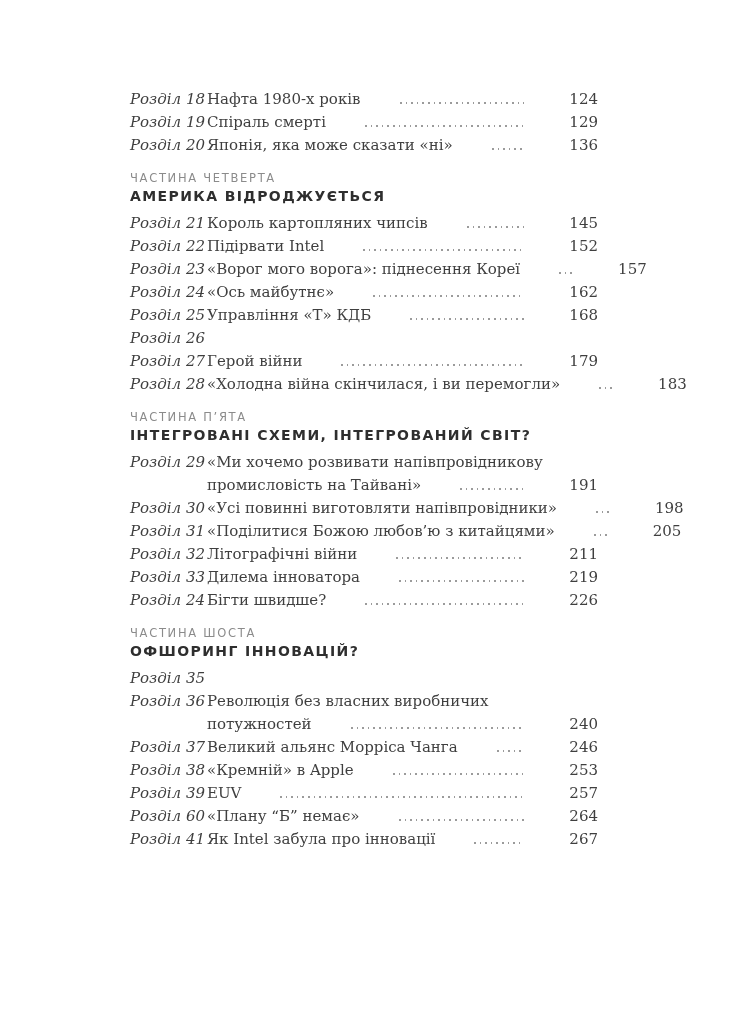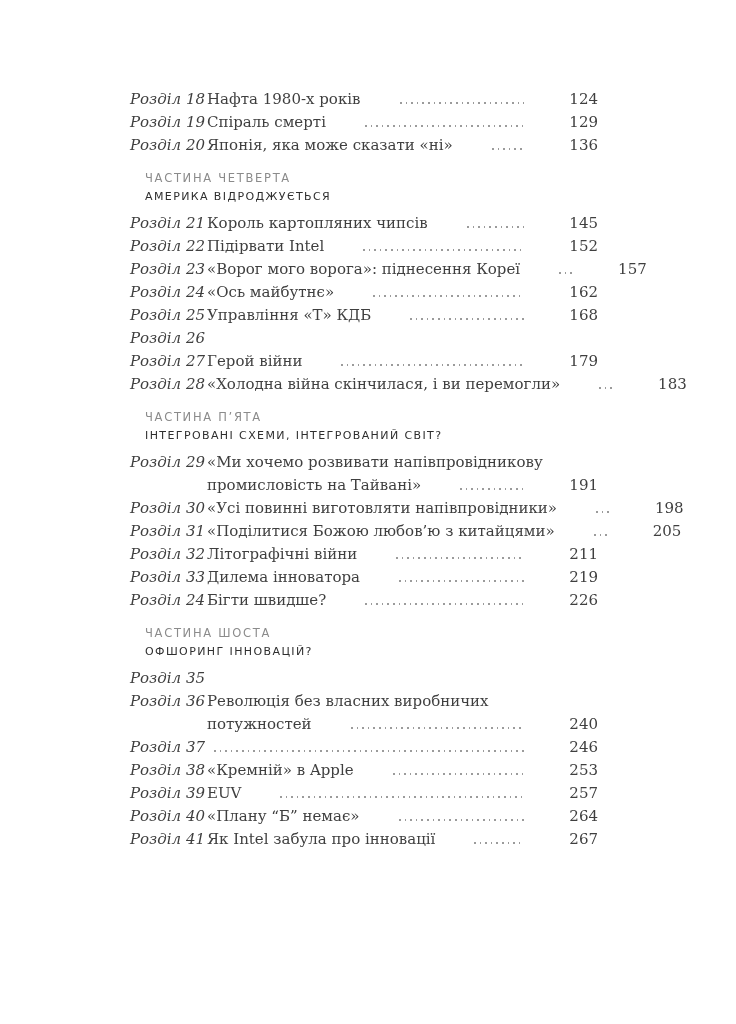--- a/index.html
+++ b/index.html
@@ -18,35 +18,35 @@
     overflow: hidden;
   }
   .page {
     position: relative;
     width: 736px;
     height: 844px;
     padding: 88px 138px 0 130px;
   }
   .toc-section { display: block; }
   .section-header {
-    margin: 12px 15px 6px;
+    margin: 12px 0 6px;
     font-family: "DejaVu Sans", "Liberation Sans", sans-serif;
   }
   .part-label {
     font-size: 11.5px;
     line-height: 18px;
     letter-spacing: 1.7px;
     font-weight: 400;
     color: var(--label-gray);
   }
   .part-title {
-    font-size: 11px;
+    font-size: 14px;
     line-height: 19px;
     letter-spacing: 1.4px;
-    font-weight: 400;
+    font-weight: 700;
     color: var(--part-title);
   }
   .entry {
     display: flex;
     font-size: 15px;
     line-height: 23px;
   }
   .chapter {
     flex: none;
     width: 77px;
@@ -273,20 +273,21 @@
               <span class="title-text">потужностей</span>
               <span class="leader"></span>
               <span class="page-num">240</span>
             </div>
           </div>
         </div>
         <div class="entry">
           <div class="chapter">Розділ 37</div>
           <div class="entry-body">
             <div class="title-line last">
+              <span class="title-text">Великий альянс Морріса Чанга</span>
               <span class="leader"></span>
               <span class="page-num">246</span>
             </div>
           </div>
         </div>
         <div class="entry">
           <div class="chapter">Розділ 38</div>
           <div class="entry-body">
             <div class="title-line last">
               <span class="title-text">«Кремній» в Apple</span>
@@ -299,21 +300,21 @@
           <div class="chapter">Розділ 39</div>
           <div class="entry-body">
             <div class="title-line last">
               <span class="title-text">EUV</span>
               <span class="leader"></span>
               <span class="page-num">257</span>
             </div>
           </div>
         </div>
         <div class="entry">
-          <div class="chapter">Розділ 40</div>
+          <div class="chapter">Розділ 60</div>
           <div class="entry-body">
             <div class="title-line last">
               <span class="title-text">«Плану “Б” немає»</span>
               <span class="leader"></span>
               <span class="page-num">264</span>
             </div>
           </div>
         </div>
         <div class="entry">
           <div class="chapter">Розділ 41</div>

